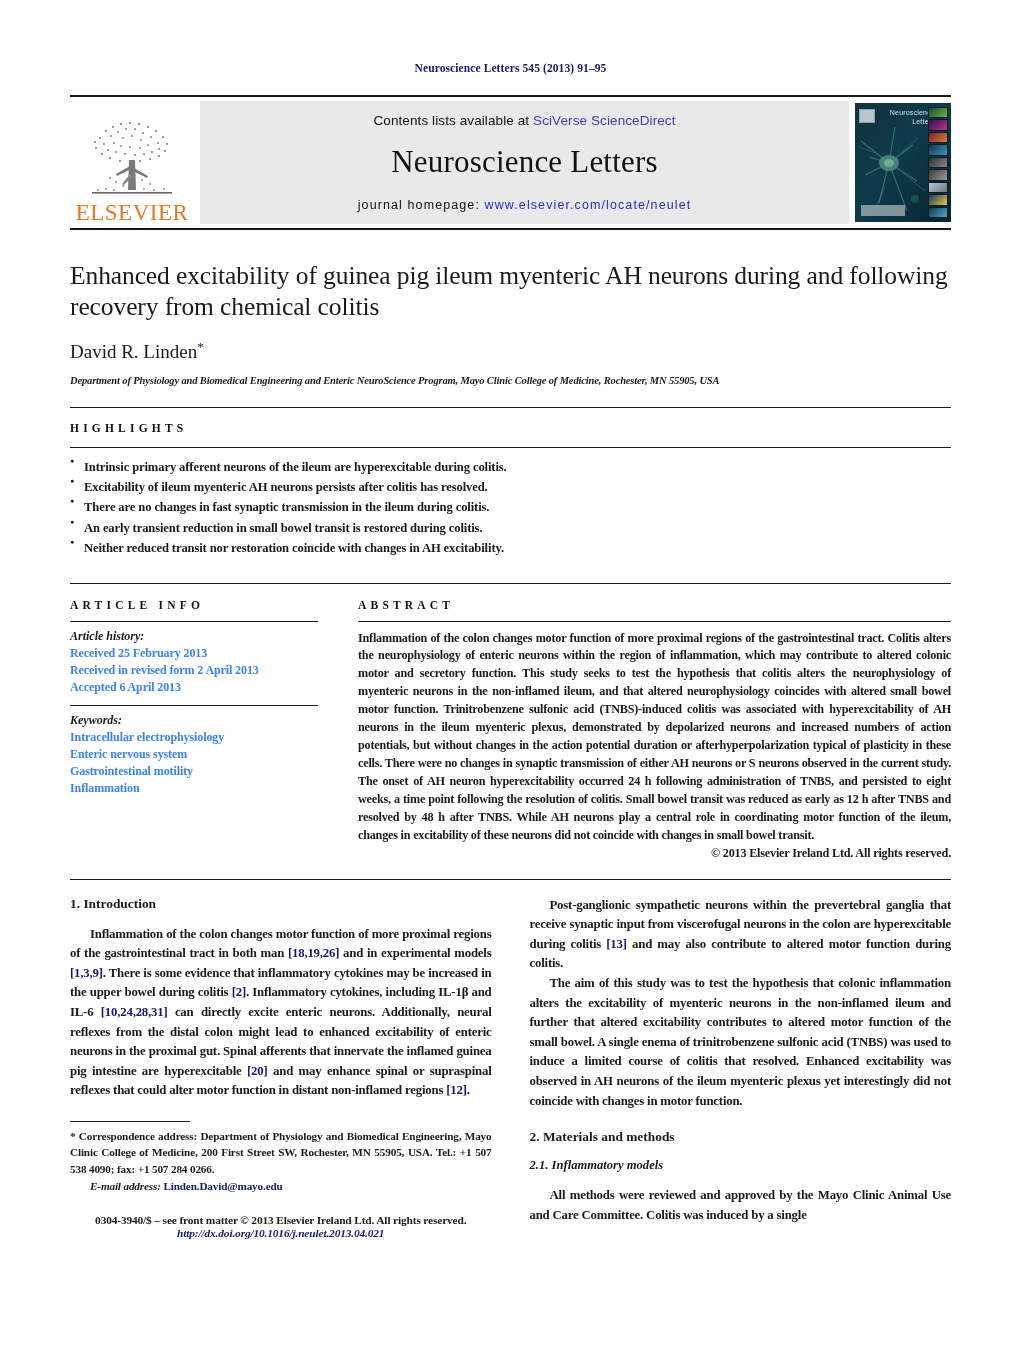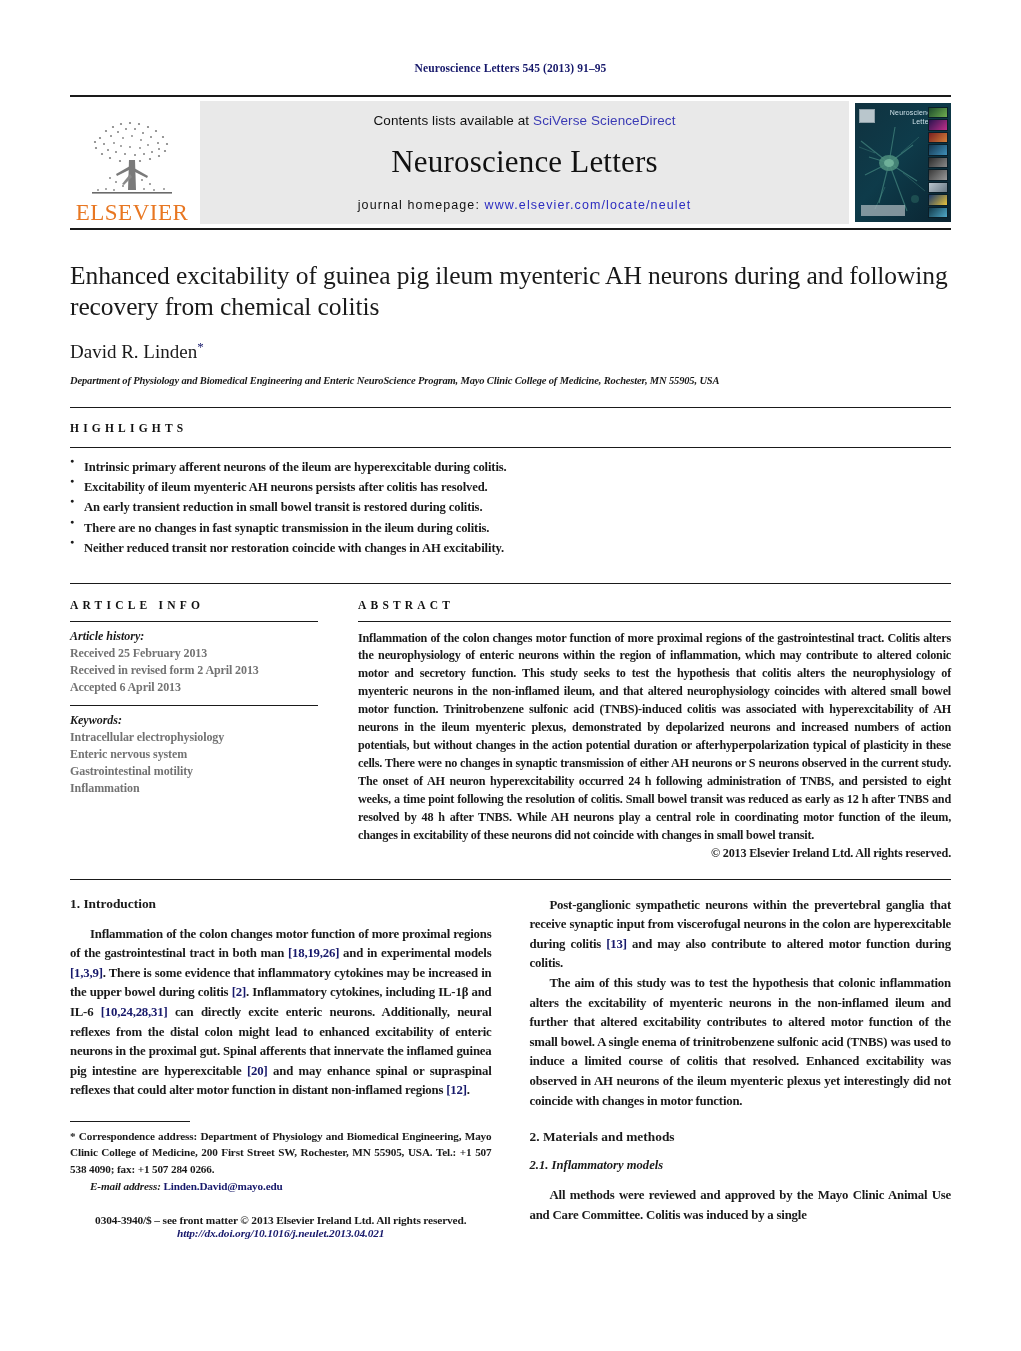--- a/index.html
+++ b/index.html
@@ -218,21 +218,21 @@
     font-size: 12px;
     font-style: italic;
     font-weight: bold;
     margin-bottom: 1px;
     color: #1a1a1a;
   }
   .info-line {
     font-size: 12px;
     font-weight: bold;
     line-height: 1.42;
-    color: #737373;
+    color: #3b82f6;
     letter-spacing: -.1px;
   }
   .abstract-body {
     padding-top: 8px;
     font-size: 12.2px;
     font-weight: bold;
     line-height: 1.47;
     text-align: justify;
     color: #1a1a1a;
     letter-spacing: -.22px;
@@ -473,22 +473,22 @@
     <p class="authors"><span>David R. Linden</span><sup>*</sup></p>
     <p class="affiliation">Department of Physiology and Biomedical Engineering and Enteric NeuroScience Program, Mayo Clinic College of Medicine, Rochester, MN 55905, USA</p>
   </div>
 
   <div class="highlights">
     <span class="section-head">HIGHLIGHTS</span>
     <div class="hl-rule"></div>
     <ul class="hl-list">
       <li>Intrinsic primary afferent neurons of the ileum are hyperexcitable during colitis.</li>
       <li>Excitability of ileum myenteric AH neurons persists after colitis has resolved.</li>
+      <li>There are no changes in fast synaptic transmission in the ileum during colitis.</li>
       <li>An early transient reduction in small bowel transit is restored during colitis.</li>
-      <li>There are no changes in fast synaptic transmission in the ileum during colitis.</li>
       <li>Neither reduced transit nor restoration coincide with changes in AH excitability.</li>
     </ul>
   </div>
 
   <div class="info-abstract">
 
     <div class="col-info">
       <span class="section-head col-head">ARTICLE INFO</span>
       <div class="thin-rule"></div>
       <div class="info-group">

